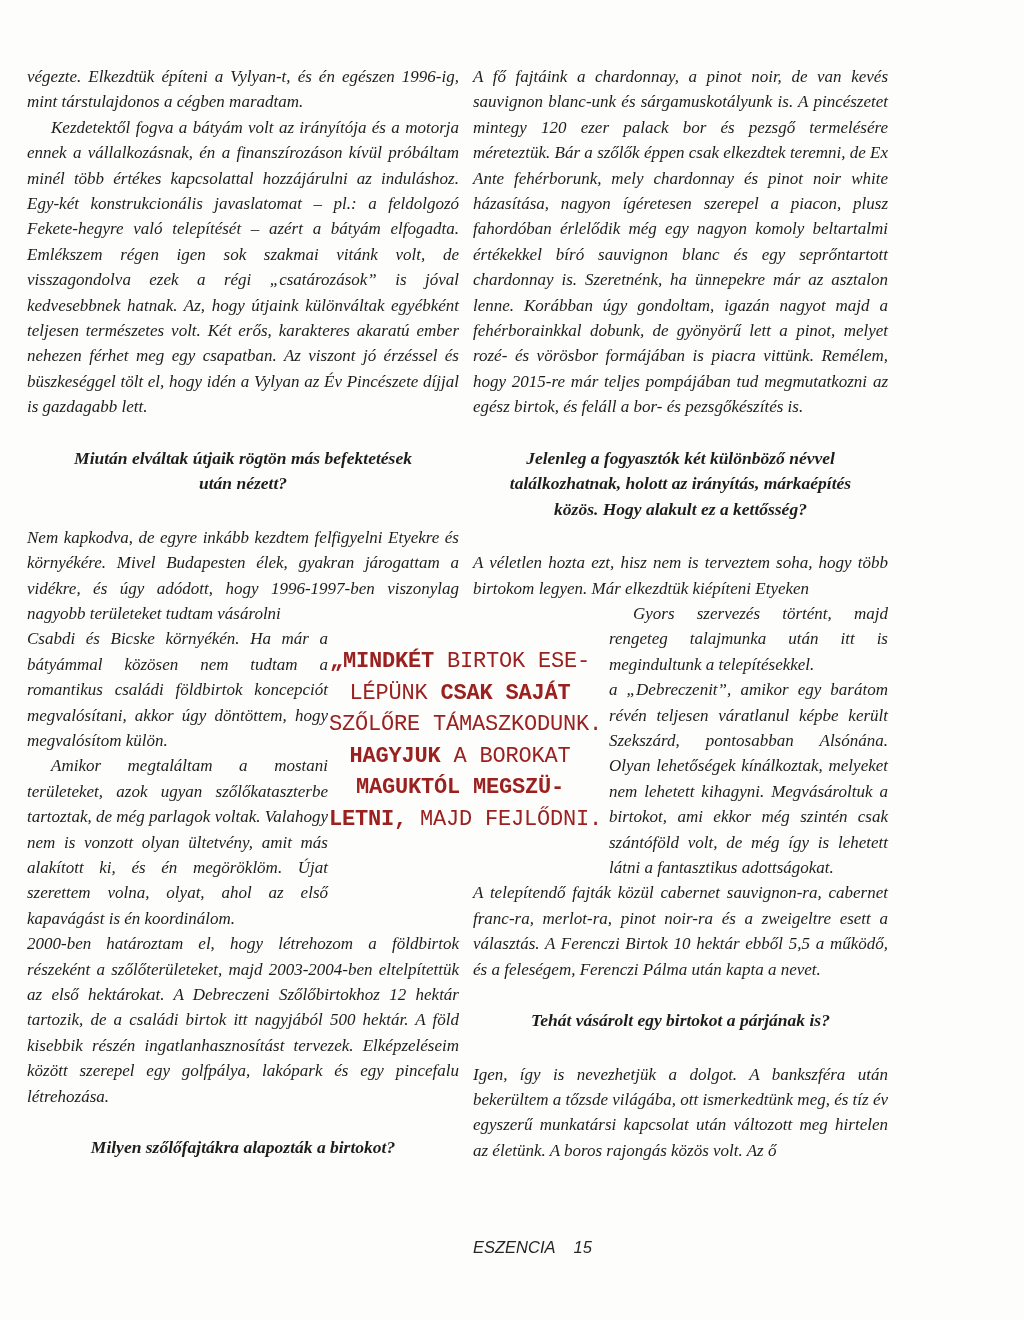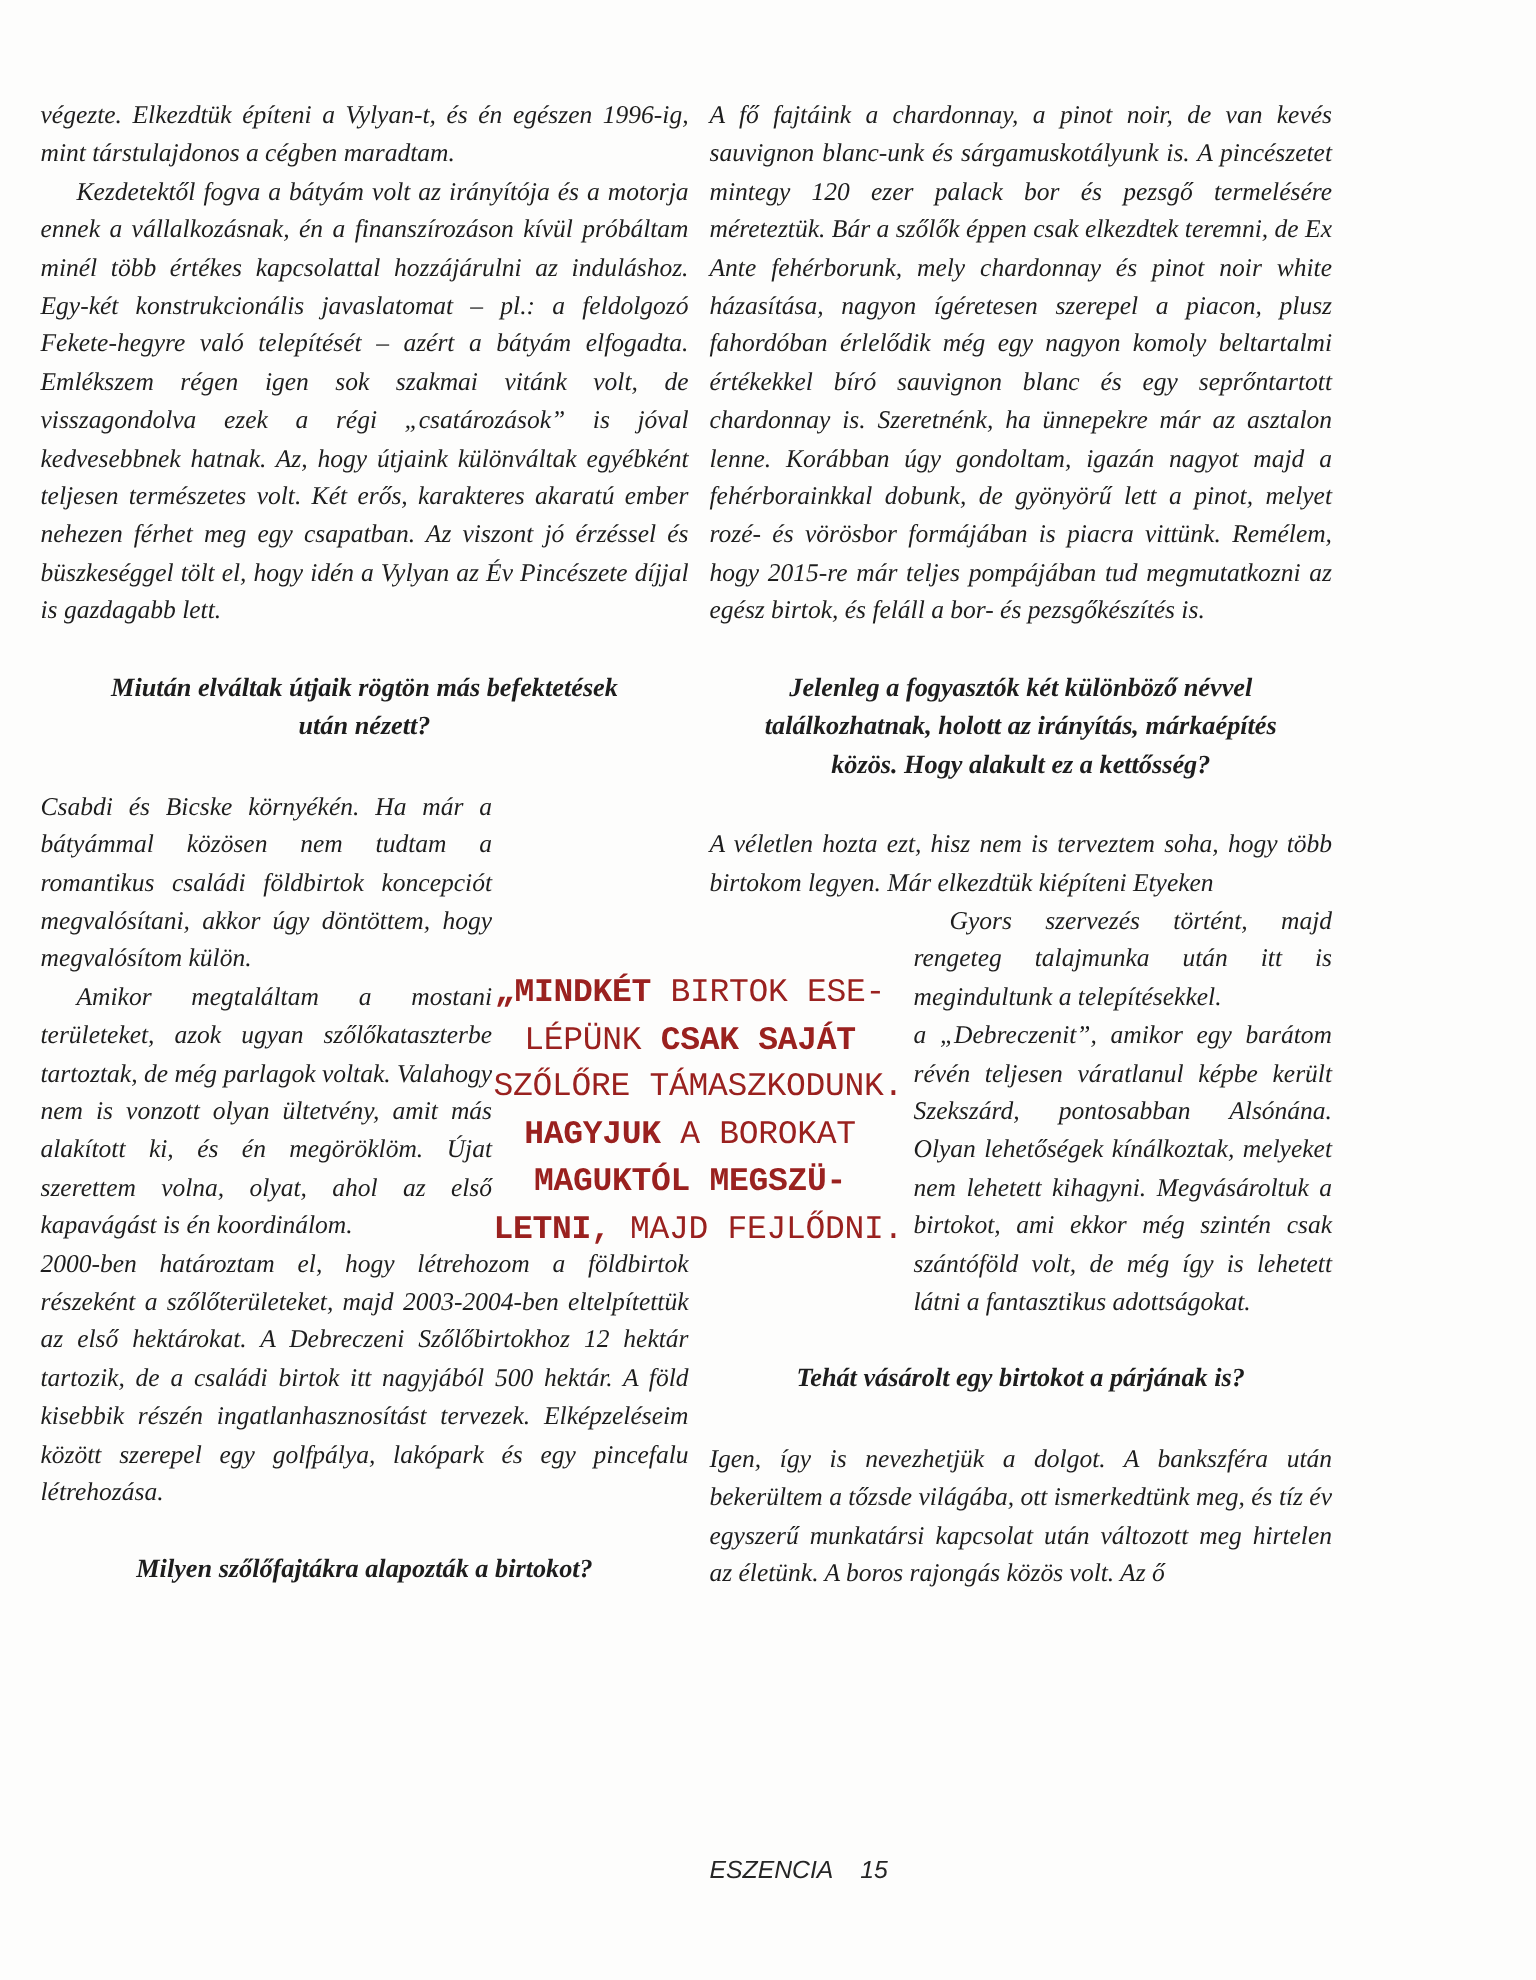--- a/index.html
+++ b/index.html
@@ -60,36 +60,38 @@
 </style>
 </head>
 <body>
 
 <div class="page">
 
   <div class="col col-left">
     <p class="body-p">végezte. Elkezdtük építeni a Vylyan-t, és én egészen 1996-ig, mint társtulajdonos a cégben maradtam.</p>
     <p class="body-p indent">Kezdetektől fogva a bátyám volt az irányítója és a motorja ennek a vállalkozásnak, én a finanszírozáson kívül próbáltam minél több értékes kapcsolattal hozzájárulni az induláshoz. Egy-két konstrukcionális javaslatomat – pl.: a feldolgozó Fekete-hegyre való telepítését – azért a bátyám elfogadta. Emlékszem régen igen sok szakmai vitánk volt, de visszagondolva ezek a régi „csatározások” is jóval kedvesebbnek hatnak. Az, hogy útjaink különváltak egyébként teljesen természetes volt. Két erős, karakteres akaratú ember nehezen férhet meg egy csapatban. Az viszont jó érzéssel és büszkeséggel tölt el, hogy idén a Vylyan az Év Pincészete díjjal is gazdagabb lett.</p>
     <h3 class="question">Miután elváltak útjaik rögtön más befektetések után nézett?</h3>
+    <p class="body-p">Nem kapkodva, de egyre inkább kezdtem felfigyelni Etyekre és környékére. Mivel Budapesten élek, gyakran járogattam a vidékre, és úgy adódott, hogy 1996-1997-ben viszonylag nagyobb területeket tudtam vásárolni</p>
     <div class="narrow-left">
       <p class="body-p">Csabdi és Bicske környékén. Ha már a bátyámmal közösen nem tudtam a romantikus családi földbirtok koncepciót megvalósítani, akkor úgy döntöttem, hogy megvalósítom külön.</p>
       <p class="body-p indent">Amikor megtaláltam a mostani területeket, azok ugyan szőlőkataszterbe tartoztak, de még parlagok voltak. Valahogy nem is vonzott olyan ültetvény, amit más alakított ki, és én megöröklöm. Újat szerettem volna, olyat, ahol az első kapavágást is én koordinálom.</p>
     </div>
     <p class="body-p">2000-ben határoztam el, hogy létrehozom a földbirtok részeként a szőlőterületeket, majd 2003-2004-ben eltelpítettük az első hektárokat. A Debreczeni Szőlőbirtokhoz 12 hektár tartozik, de a családi birtok itt nagyjából 500 hektár. A föld kisebbik részén ingatlanhasznosítást tervezek. Elképzeléseim között szerepel egy golfpálya, lakópark és egy pincefalu létrehozása.</p>
     <h3 class="question">Milyen szőlőfajtákra alapozták a birtokot?</h3>
   </div>
 
   <div class="col col-right">
     <p class="body-p">A fő fajtáink a chardonnay, a pinot noir, de van kevés sauvignon blanc-unk és sárgamuskotályunk is. A pincészetet mintegy 120 ezer palack bor és pezsgő termelésére méreteztük. Bár a szőlők éppen csak elkezdtek teremni, de Ex Ante fehérborunk, mely chardonnay és pinot noir white házasítása, nagyon ígéretesen szerepel a piacon, plusz fahordóban érlelődik még egy nagyon komoly beltartalmi értékekkel bíró sauvignon blanc és egy seprőntartott chardonnay is. Szeretnénk, ha ünnepekre már az asztalon lenne. Korábban úgy gondoltam, igazán nagyot majd a fehérborainkkal dobunk, de gyönyörű lett a pinot, melyet rozé- és vörösbor formájában is piacra vittünk. Remélem, hogy 2015-re már teljes pompájában tud megmutatkozni az egész birtok, és feláll a bor- és pezsgőkészítés is.</p>
     <h3 class="question">Jelenleg a fogyasztók két különböző névvel találkozhatnak, holott az irányítás, márkaépítés közös. Hogy alakult ez a kettősség?</h3>
     <p class="body-p">A véletlen hozta ezt, hisz nem is terveztem soha, hogy több birtokom legyen. Már elkezdtük kiépíteni Etyeken</p>
     <div class="narrow-right">
       <p class="body-p indent">Gyors szervezés történt, majd rengeteg talajmunka után itt is megindultunk a telepítésekkel.</p>
       <p class="body-p">a „Debreczenit”, amikor egy barátom révén teljesen váratlanul képbe került Szekszárd, pontosabban Alsónána. Olyan lehetőségek kínálkoztak, melyeket nem lehetett kihagyni. Megvásároltuk a birtokot, ami ekkor még szintén csak szántóföld volt, de még így is lehetett látni a fantasztikus adottságokat.</p>
     </div>
+    <p class="body-p">A telepítendő fajták közül cabernet sauvignon-ra, cabernet franc-ra, merlot-ra, pinot noir-ra és a zweigeltre esett a választás. A Ferenczi Birtok 10 hektár ebből 5,5 a működő, és a feleségem, Ferenczi Pálma után kapta a nevet.</p>
     <h3 class="question">Tehát vásárolt egy birtokot a párjának is?</h3>
     <p class="body-p">Igen, így is nevezhetjük a dolgot. A bankszféra után bekerültem a tőzsde világába, ott ismerkedtünk meg, és tíz év egyszerű munkatársi kapcsolat után változott meg hirtelen az életünk. A boros rajongás közös volt. Az ő</p>
   </div>
 
   <div class="pull-quote" style="color: rgb(154, 33, 31);">
       <div class="quote-line"><span class="qb">„MINDKÉT</span><span> BIRTOK ESE-</span></div>
       <div class="quote-line"><span>LÉPÜNK </span><span class="qb">CSAK SAJÁT</span></div>
       <div class="quote-line"><span>SZŐLŐRE TÁMASZKODUNK.</span></div>
       <div class="quote-line"><span class="qb">HAGYJUK</span><span> A BOROKAT</span></div>
       <div class="quote-line"><span class="qb">MAGUKTÓL MEGSZÜ-</span></div>

